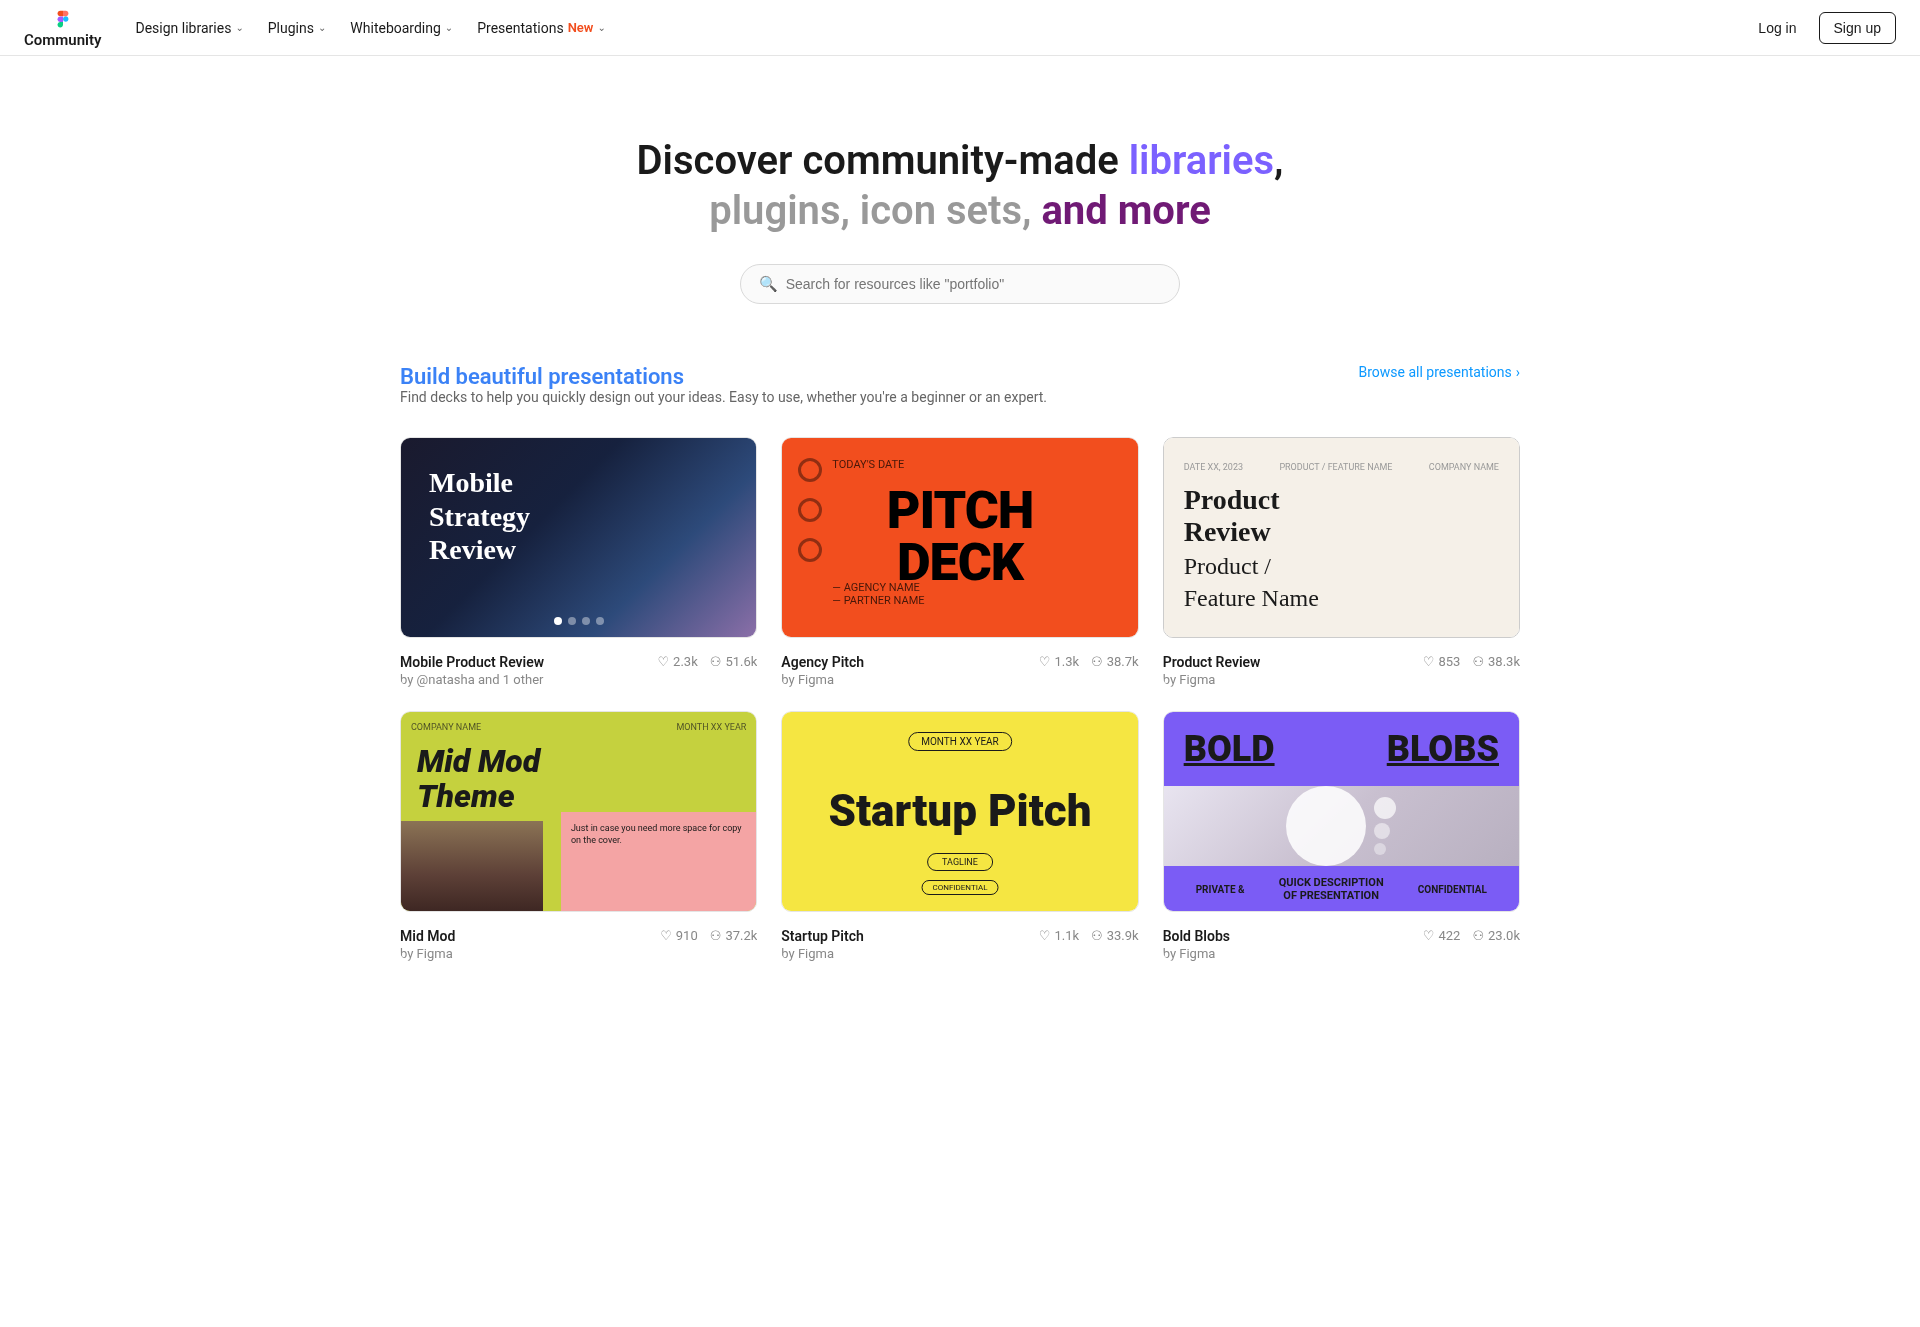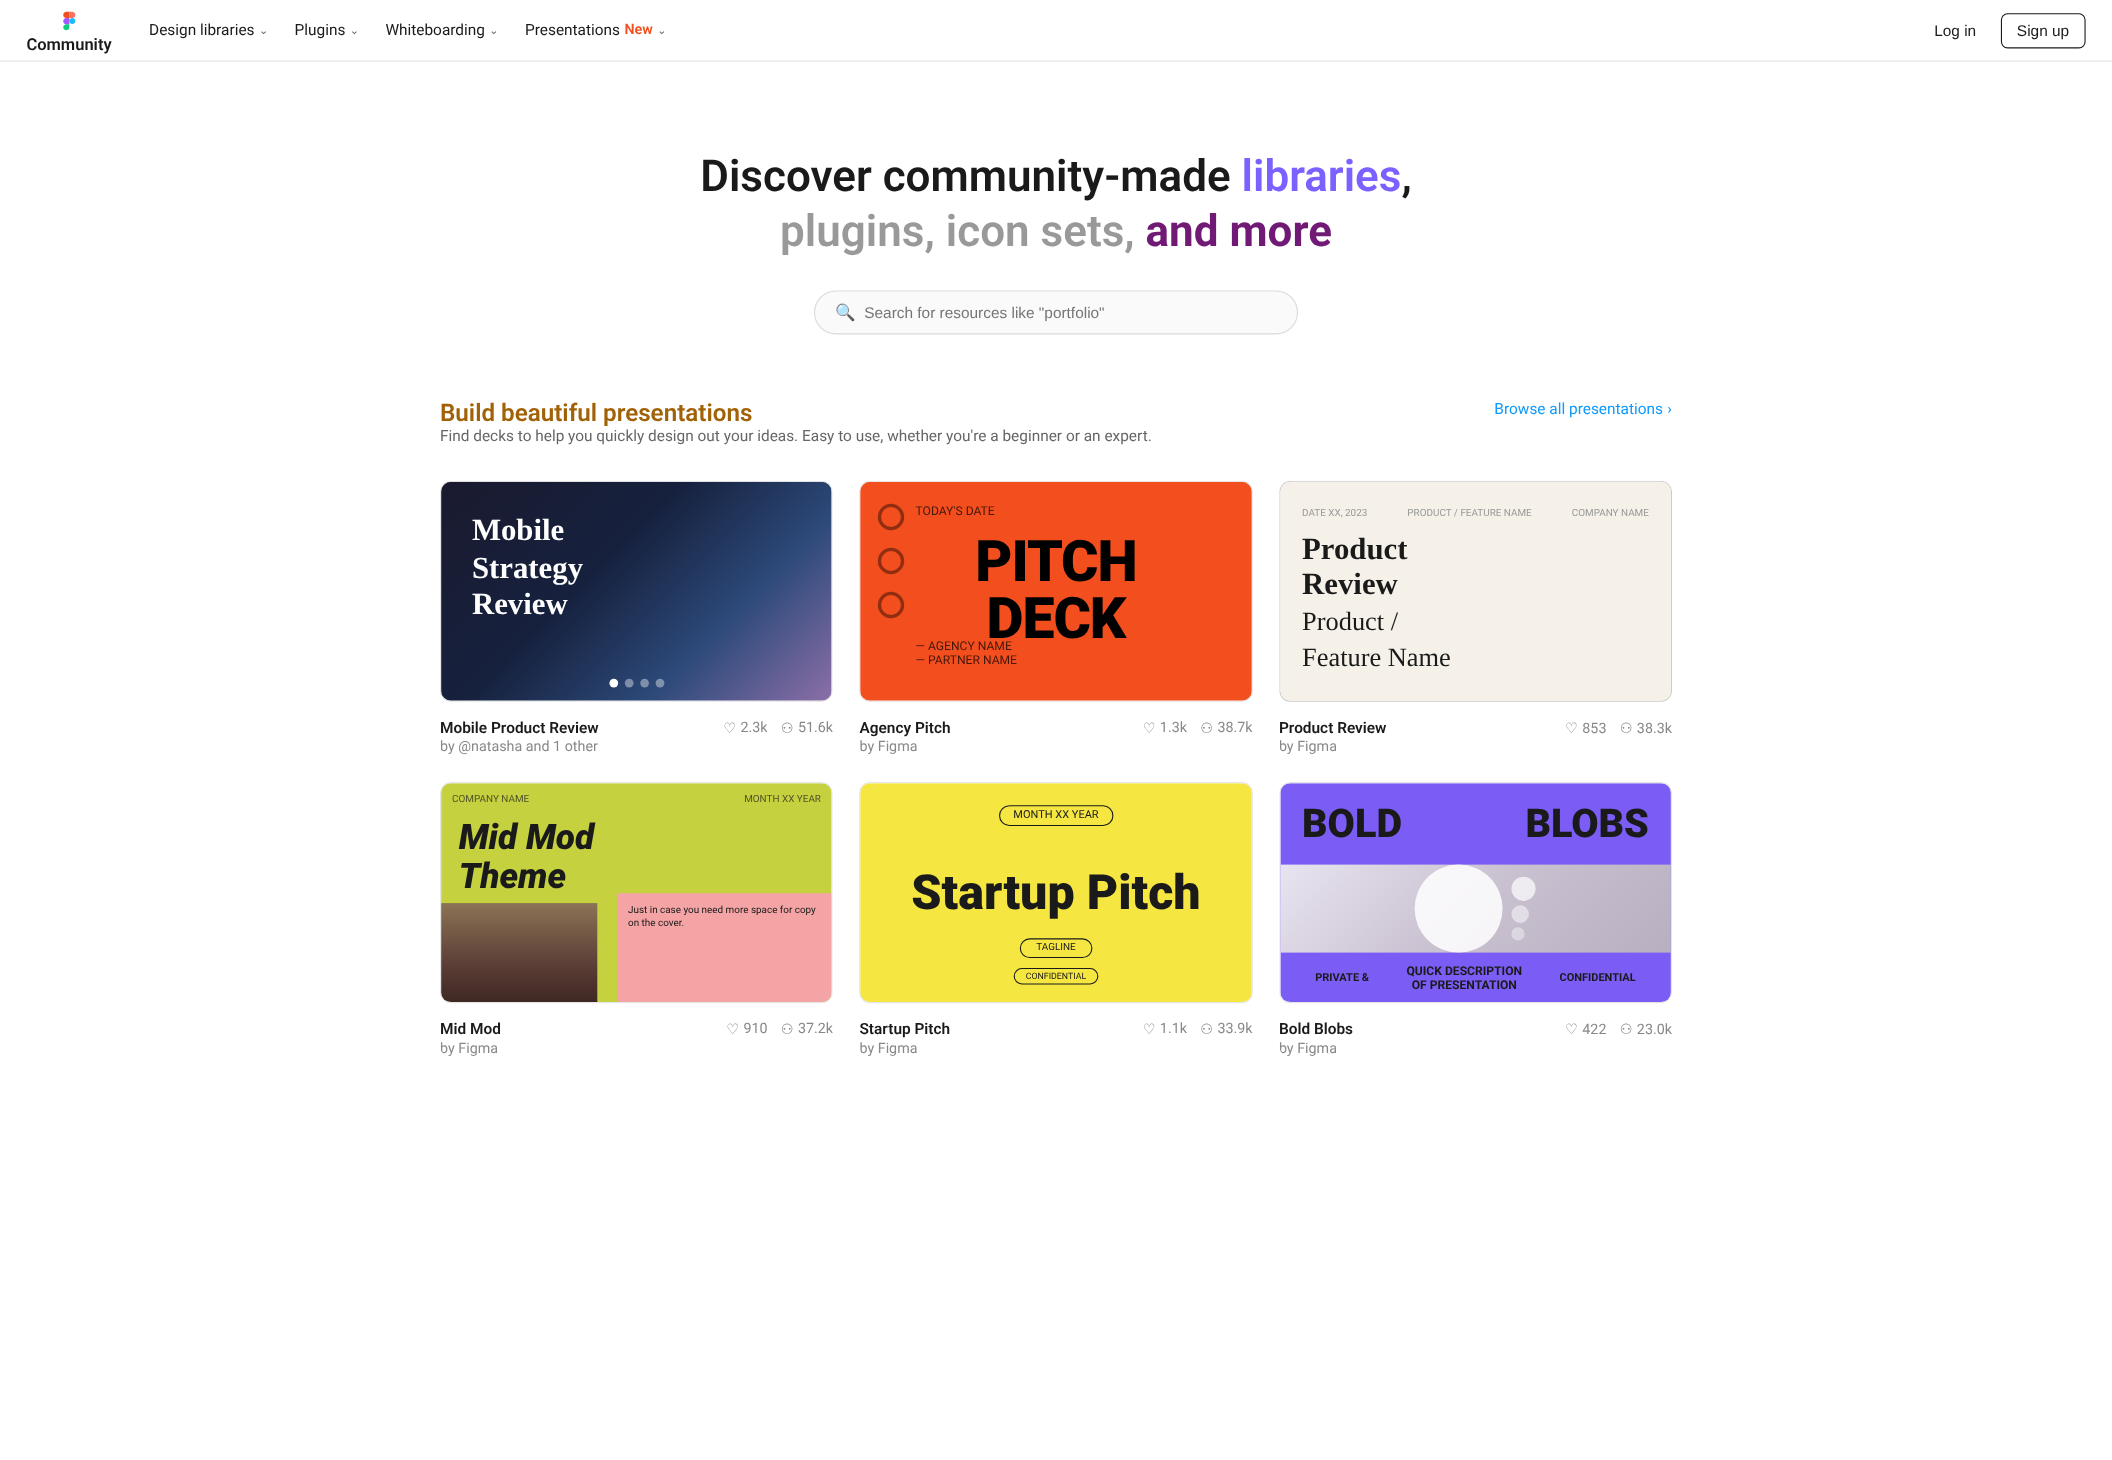--- a/index.html
+++ b/index.html
@@ -36,21 +36,21 @@
       display: flex; align-items: center; gap: 8px;
       border: 1.5px solid #d9d9d9; border-radius: 24px;
       padding: 10px 18px; background: #fafafa;
     }
     .search-icon { color: #999; font-size: 15px; }
     .search-input { border: none; background: none; outline: none; font-size: 14px; color: #555; width: 100%; }
 
     
     .section { max-width: 1200px; margin: 0 auto; padding: 0 40px 60px; }
     .section-header { margin-bottom: 8px; display: flex; align-items: flex-start; justify-content: space-between; }
-    .section-title { font-size: 22px; font-weight: 600; color: #a16207; }
+    .section-title { font-size: 22px; font-weight: 600; color: #3b82f6; }
     .section-desc { font-size: 14px; color: #666; margin-bottom: 24px; }
     .browse-link { font-size: 14px; color: #0d99ff; text-decoration: none; white-space: nowrap; display: flex; align-items: center; gap: 4px; }
 
     
     .cards-grid { display: grid; grid-template-columns: repeat(3, 1fr); gap: 24px; }
     .card { border-radius: 10px; overflow: hidden; cursor: pointer; }
     .card-info { padding: 10px 0 0; }
     .card-title { font-size: 14px; font-weight: 600; color: #1a1a1a; }
     .card-author { font-size: 13px; color: #888; margin-top: 2px; }
     .card-meta { display: flex; align-items: center; gap: 12px; color: #888; font-size: 13px; }
@@ -89,21 +89,21 @@
     .thumb-midmod-label { position: absolute; top: 10px; left: 10px; font-size: 9px; color: #1a1a1a; opacity: 0.7; }
     .thumb-midmod-date { position: absolute; top: 10px; right: 10px; font-size: 9px; color: #1a1a1a; opacity: 0.7; }
 
     .thumb-startup { background: #f5e642; width: 100%; height: 100%; display: flex; align-items: center; justify-content: center; position: relative; }
     .thumb-startup-text { font-size: 44px; font-weight: 900; color: #1a1a1a; text-align: center; line-height: 1.1; }
     .thumb-startup-badge { position: absolute; top: 20px; left: 50%; transform: translateX(-50%); border: 1.5px solid #1a1a1a; border-radius: 20px; padding: 3px 12px; font-size: 10px; color: #1a1a1a; white-space: nowrap; }
     .thumb-startup-tagline { position: absolute; bottom: 40px; left: 50%; transform: translateX(-50%); border: 1.5px solid #1a1a1a; border-radius: 20px; padding: 3px 14px; font-size: 9px; color: #1a1a1a; white-space: nowrap; }
     .thumb-startup-conf { position: absolute; bottom: 16px; left: 50%; transform: translateX(-50%); border: 1.5px solid #1a1a1a; border-radius: 20px; padding: 2px 10px; font-size: 8px; color: #1a1a1a; white-space: nowrap; }
 
     .thumb-bold { background: #7b5cf5; width: 100%; height: 100%; display: flex; flex-direction: column; }
-    .thumb-bold-top { padding: 16px 20px; display: flex; justify-content: space-between; align-items: flex-end; }
+    .thumb-bold-top { padding: 16px 20px; display: flex; justify-content: space-between; align-items: flex-end; text-decoration: underline; }
     .thumb-bold-title-left { font-size: 36px; font-weight: 900; color: #1a1a1a; }
     .thumb-bold-title-right { font-size: 36px; font-weight: 900; color: #1a1a1a; }
     .thumb-bold-img { flex: 1; background: linear-gradient(135deg, #e8e4f0 0%, #c9c0d0 50%, #b8b0c0 100%); display: flex; align-items: center; justify-content: center; position: relative; }
     .thumb-bold-bottom { padding: 10px 32px; display: flex; justify-content: space-between; align-items: center; }
     .thumb-bold-desc { font-size: 11px; font-weight: 700; color: #1a1a1a; text-align: center; flex: 1; }
 
     .card-thumb-wrap { position: relative; width: 100%; aspect-ratio: 16/9; border-radius: 10px; overflow: hidden; border: 1px solid #e5e5e5; }
   </style>
 </head>
 <body>

